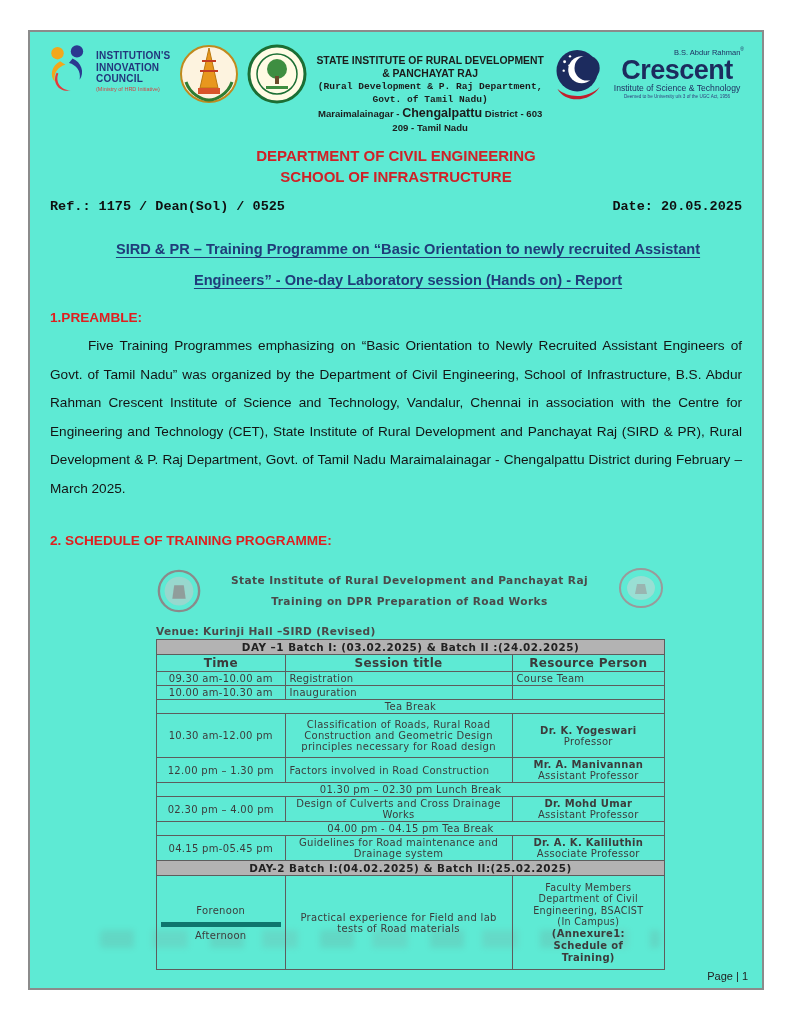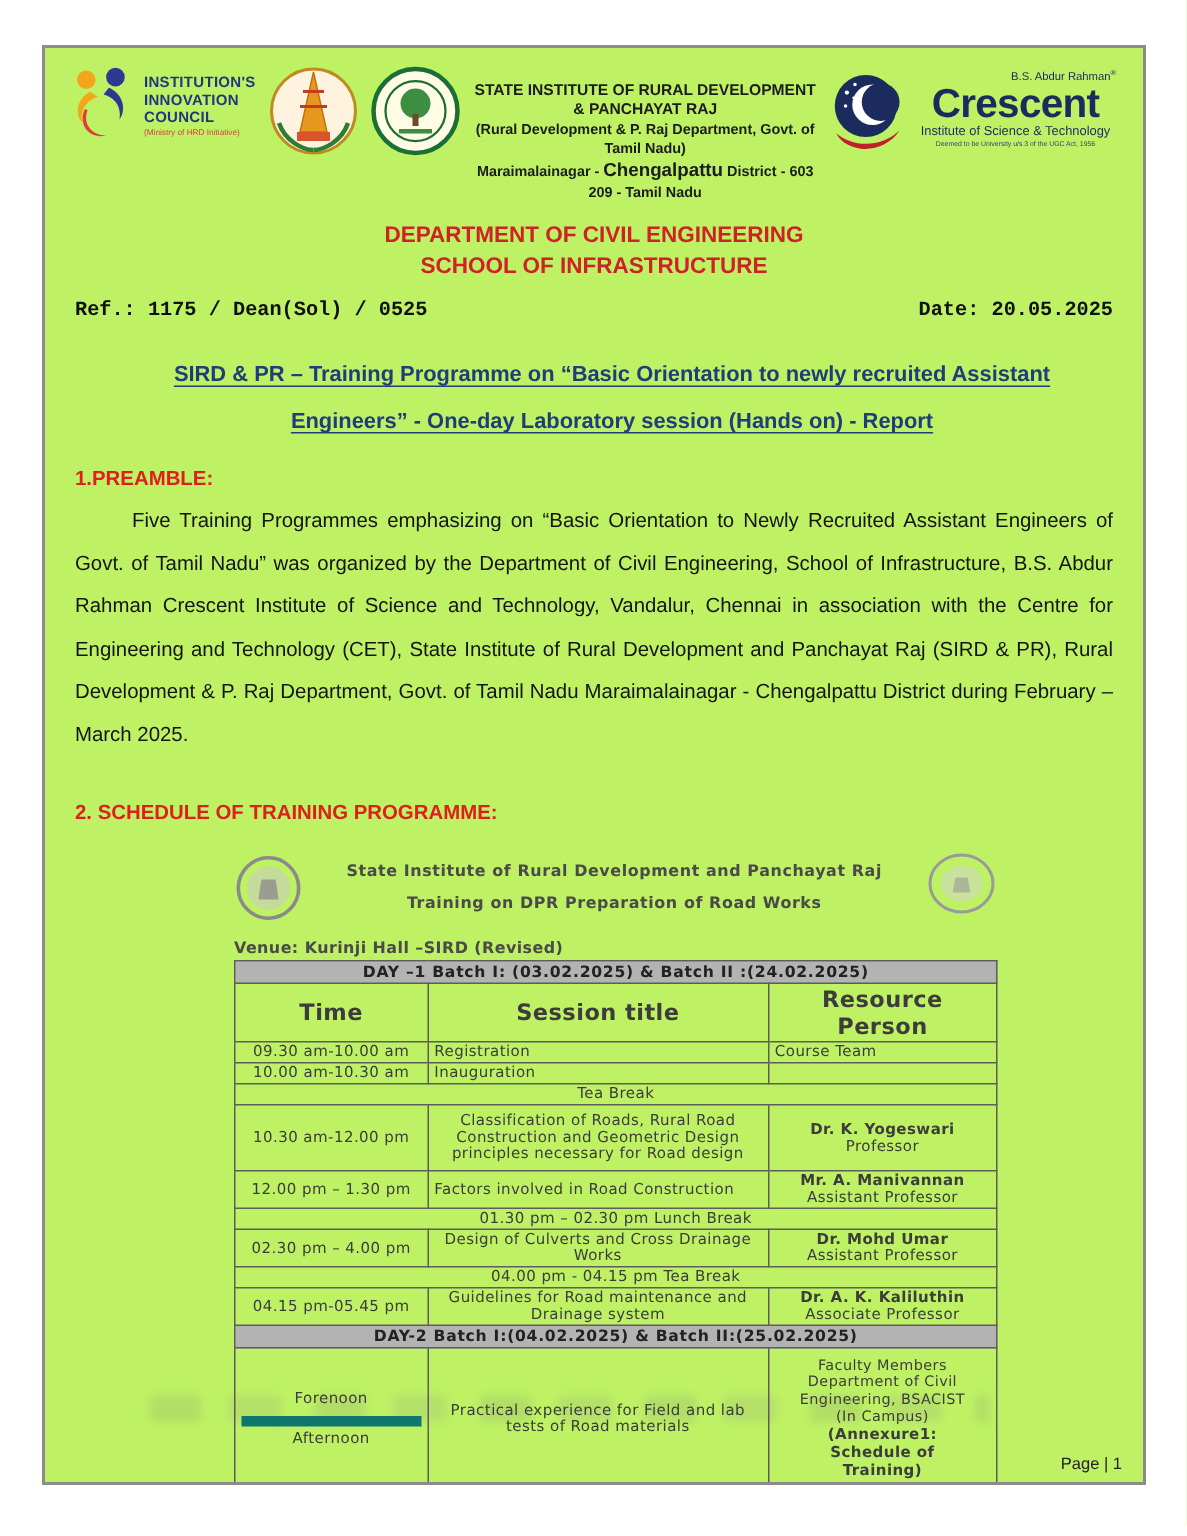--- a/index.html
+++ b/index.html
@@ -1,33 +1,33 @@
 <!DOCTYPE html>
 <html><head>
 <meta charset="utf-8">
 <style>
   * { margin:0; padding:0; box-sizing:border-box; }
   html,body { width:791px; background:#ffffff; font-family:"Liberation Sans", sans-serif; }
   body { height:1024px; position:relative; color:#161616; }
 
   .page-border {
     position:absolute; left:28px; top:30px; width:736px; height:960px;
-    border:2px solid #8b8b8b; background:#bef264; overflow:hidden;
+    border:2px solid #8b8b8b; background:#5eead4; overflow:hidden;
   }
 
   
   .logo-row { display:flex; align-items:flex-start; margin:10px 14px 0 16px; gap:6px; }
   .iic { display:flex; gap:4px; width:146px; }
   .iic-text { padding-top:8px; }
   .iic-text .l { font-size:10px; font-weight:bold; color:#22367c; line-height:11.5px; letter-spacing:.2px; }
   .iic-text .s { font-size:5.5px; color:#d04545; margin-top:1px; }
   .emblem { flex:0 0 auto; }
   .inst-text { width:268px; text-align:center; padding-top:12px; color:#1c1c1c; }
   .inst-text .t1 { font-size:10.4px; font-weight:bold; line-height:13px; }
-  .inst-text .t2 { font-size:9.6px; font-weight:bold; line-height:13px; }
+  .inst-text .t2 { font-size:9.6px; font-weight:bold; line-height:13px;font-family:Liberation Mono, monospace; }
   .inst-text .t3 { font-size:9.6px; font-weight:bold; line-height:14px; }
   .inst-text .t3 .big { font-size:12.5px; }
   .crescent { display:flex; margin-left:auto; width:198px; padding-top:4px; }
   .crescent-text { text-align:center; width:142px; color:#1c2b5e; }
   .crescent-text .top { font-size:7.5px; text-align:right; padding-right:4px; }
   .crescent-text .top sup { font-size:5px; }
   .crescent-text .name { font-size:27px; font-weight:bold; line-height:26px; letter-spacing:-.5px; }
   .crescent-text .tag { font-size:8.6px; line-height:10px; }
   .crescent-text .deemed { font-size:4.6px; color:#31427e; margin-top:1px; }
 
@@ -46,30 +46,30 @@
   .scan-head { display:flex; align-items:flex-start; }
   .scan-titles { flex:1; text-align:center; padding-top:8px; }
   .scan-titles .st1 { font-size:10.6px; font-weight:bold; letter-spacing:.4px; color:#4a4a4a; }
   .scan-titles .st2 { font-size:10.6px; font-weight:bold; letter-spacing:.4px; color:#4a4a4a; margin-top:9px; }
   .venue { text-align:left; font-size:10.6px; font-weight:bold; letter-spacing:.3px; color:#4a4a4a; margin-top:5px; }
 
   table.sched { width:100%; border-collapse:collapse; table-layout:fixed; margin-top:2px;
     font-size:10px; color:#3c3c3c; letter-spacing:.3px; }
   table.sched td { border:1px solid #5d5d5d; padding:1px 4px; vertical-align:middle; }
   td.dayhead { background:#b3b3b3; color:#222; font-weight:bold; text-align:center; font-size:10.4px; letter-spacing:.5px; }
-  td.colhead { font-weight:bold; text-align:center; font-size:15px; }
+  td.colhead { font-weight:bold; text-align:center; font-size:12px; }
   td.time { text-align:center; }
   td.brk { text-align:center; padding:2px 4px; }
   td.sess-c { text-align:center; }
   td.sess-l { text-align:left; }
   .person { font-weight:bold; text-align:center; }
   .role { text-align:center; }
   .plainperson { text-align:left; }
   td.d2time { vertical-align:top; padding:0; }
-  .forenoon { text-align:center; padding:3px 0 6px; border-bottom:7px solid #0f766e; }
+  .forenoon { text-align:center; padding:3px 0 6px; border-bottom:5px solid #0f766e; }
   .afternoon { text-align:center; padding:3px 0; }
   td.d2res { vertical-align:top; text-align:center; padding-top:2px; }
   .res-line { font-size:9.6px; line-height:11.5px; }
   .res-bold { font-size:10px; font-weight:bold; line-height:12px; }
   .tallrow td { height:44px; }
 
   
   .sig-block { margin:10px 0 0 172px; width:280px; position:relative; z-index:1; }
   .sig-script { margin-left:14px; }
 

